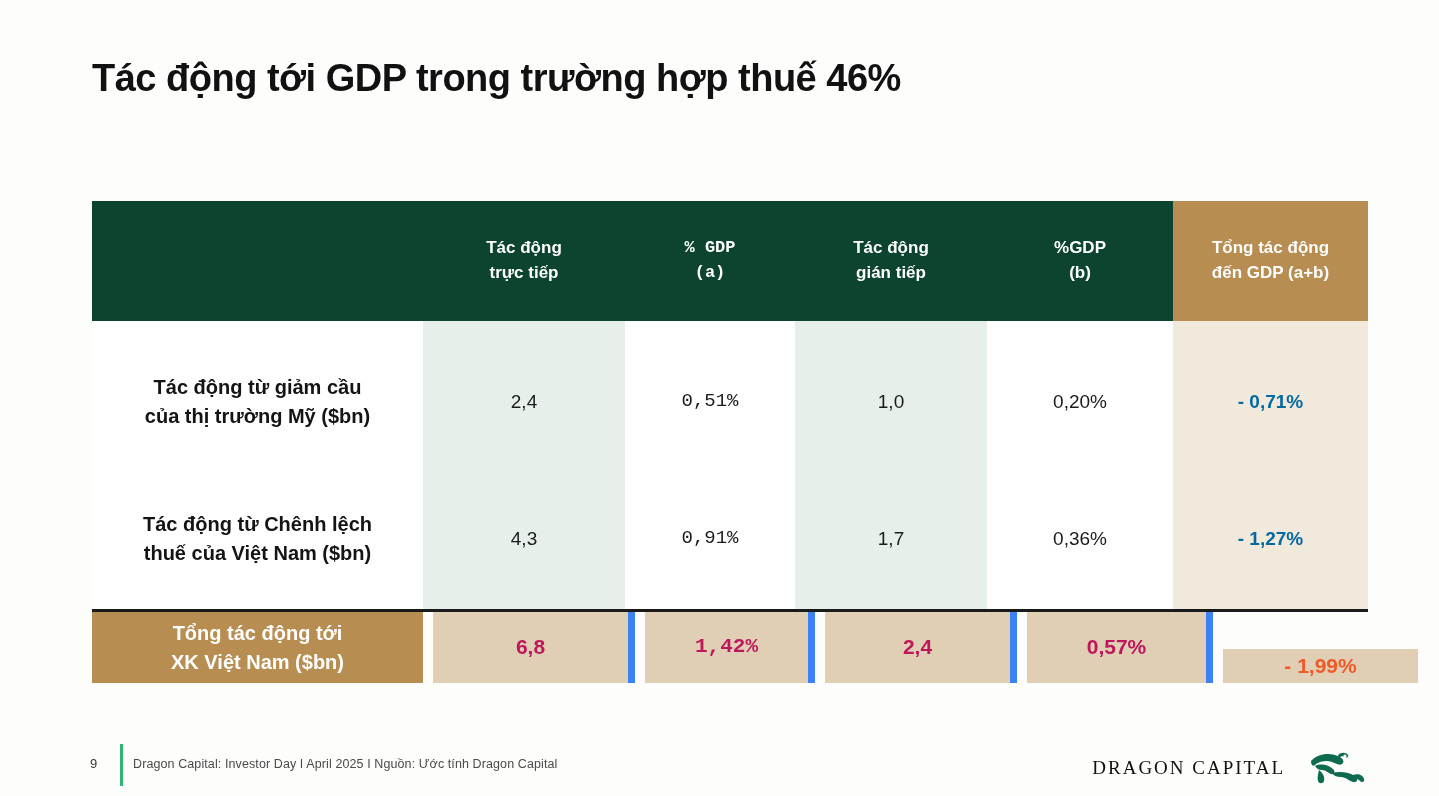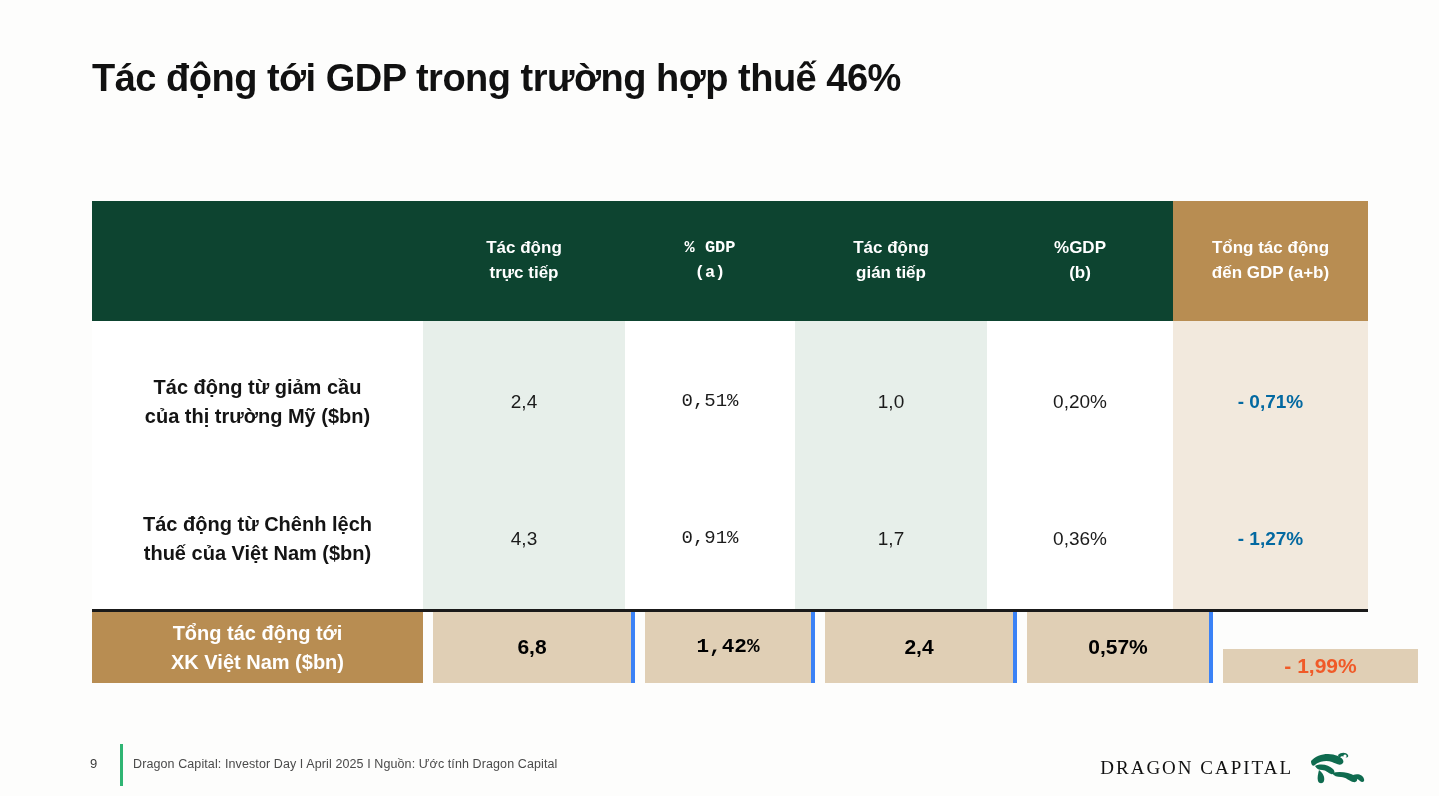--- a/index.html
+++ b/index.html
@@ -58,23 +58,23 @@
   .gap .cell.tintgreen{background:#e7efea;}
   .gap .cell.tintcream{background:#f2e9dd;}
 
   
   .divider{height:3px;width:100%;background:#1a1a1a;}
 
   
   .totals{height:71px;gap:10px;}
   .totals .cell{
     display:flex;align-items:center;justify-content:center;
-    text-align:center;font-size:21px;font-weight:700;color:#000000;
+    text-align:center;font-size:21px;font-weight:700;color:#be185d;
     background:#e0cfb5;box-sizing:border-box;
-    border-right:4px solid #3b82f6;line-height:1.45;
+    border-right:7px solid #3b82f6;line-height:1.45;
   }
   .totals .cell:last-child{border-right:none;margin-top:37px;}
   .totals .cell.rowlabel{
     background:#b88d52;color:#ffffff;font-size:20px;border-right:none;
   }
   .totals .cell.neg{color:#f05a28;}
 
   
   .c0{width:331px;flex:0 0 331px;}
   .c1{width:202px;flex:0 0 202px;}
@@ -89,21 +89,21 @@
   .vrule{
     position:absolute;left:120px;top:744px;
     width:3px;height:42px;background:#2fb573;
   }
   .footnote{
     position:absolute;left:133px;top:757px;
     font-size:12.5px;color:#4a4a4a;white-space:nowrap;letter-spacing:0.1px;
   }
   .brand{
     position:absolute;right:72px;top:751px;
-    display:flex;align-items:center;gap:12px;
+    display:flex;align-items:center;gap:20px;
   }
   .brandtext{
     font-family:"Liberation Serif","DejaVu Serif",serif;
     font-size:19px;letter-spacing:2.0px;color:#111111;white-space:nowrap;
   }
   .dragon{display:block;}
 </style>
 </head>
 <body>
 

